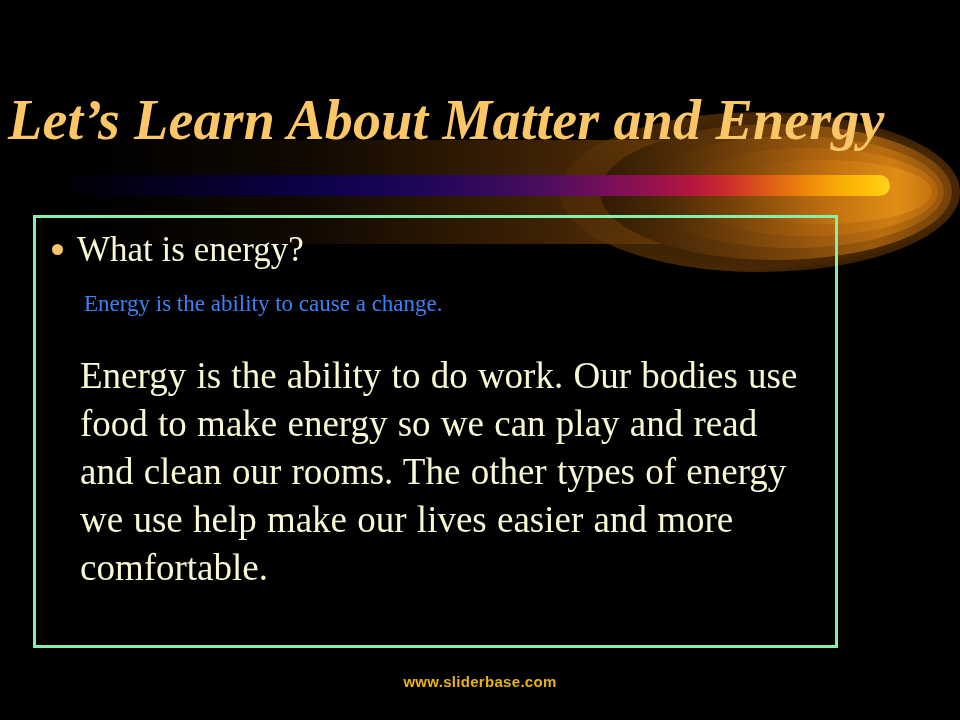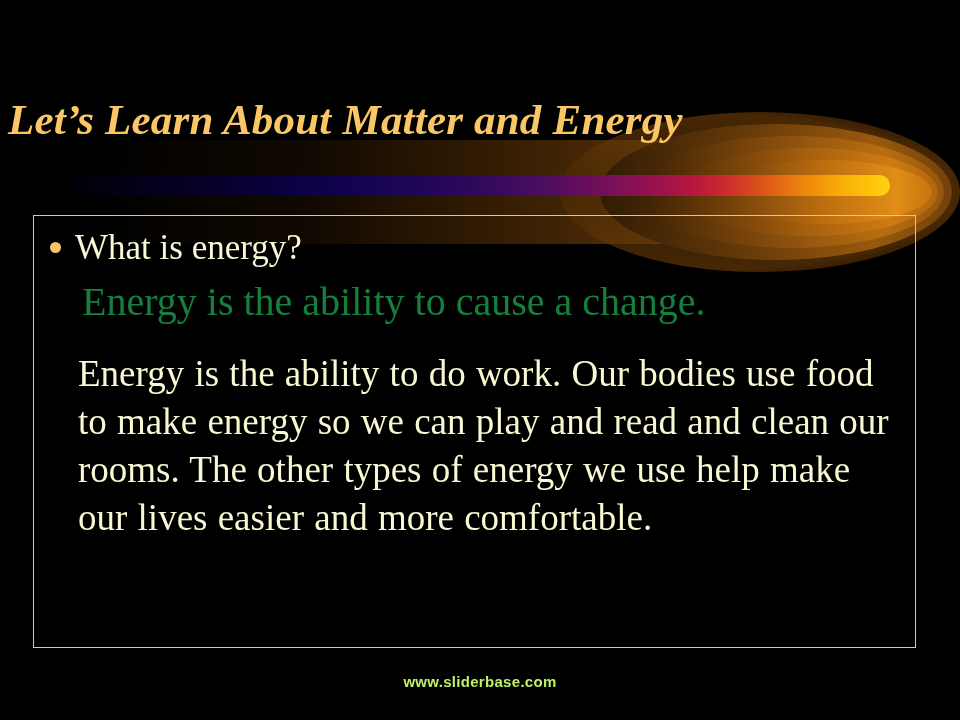--- a/index.html
+++ b/index.html
@@ -135,35 +135,35 @@
 
   
   #slide-title {
     position: absolute;
     left: 8px;
     top: 90px;
     width: 944px;
     font-family: "Liberation Serif", "DejaVu Serif", serif;
     font-style: italic;
     font-weight: bold;
-    font-size: 43px;
+    font-size: 56px;
     line-height: 60px;
     color: #fbc766;
     white-space: nowrap;
     letter-spacing: 0.2px;
   }
 
   
   #content-box {
     position: absolute;
     left: 33px;
     top: 215px;
-    width: 883px;
+    width: 805px;
     height: 433px;
-    border: 1px solid #86efac;
+    border: 3px solid #86efac;
     box-sizing: border-box;
     background: transparent;
   }
 
   #content-inner {
     position: relative;
     padding: 10px 12px 0 8px;
   }
 
   .bullet-line {
@@ -180,23 +180,23 @@
     height: 11px;
     border-radius: 50%;
     background: #fcc46a;
     margin: 16px 14px 0 8px;
   }
   .bullet-text {
     flex: 1 1 auto;
   }
 
   #definition-line {
-    color: #15803d;
-    font-family: "Liberation Serif", "DejaVu Serif", serif;
-    font-size: 40px;
+    color: #3b82f6;
+    font-family: "Liberation Serif", "DejaVu Serif", serif;
+    font-size: 23px;
     line-height: 44px;
     margin: 10px 0 9px 40px;
     white-space: nowrap;
   }
 
   #body-paragraph {
     color: #f8f8d2;
     font-family: "Liberation Serif", "DejaVu Serif", serif;
     font-size: 37px;
     line-height: 48px;
@@ -209,21 +209,21 @@
   #watermark {
     position: absolute;
     left: 0;
     top: 673px;
     width: 960px;
     text-align: center;
     font-family: "Liberation Sans", "DejaVu Sans", sans-serif;
     font-size: 15px;
     font-weight: bold;
     letter-spacing: 0.3px;
-    color: #bef264;
+    color: #eab308;
   }
 </style>
 </head>
 <body>
 
 <div id="slide">
 
   <div id="comet-decoration">
     <div class="comet-ellipse comet-e1"></div>
     <div class="comet-tail"></div>

